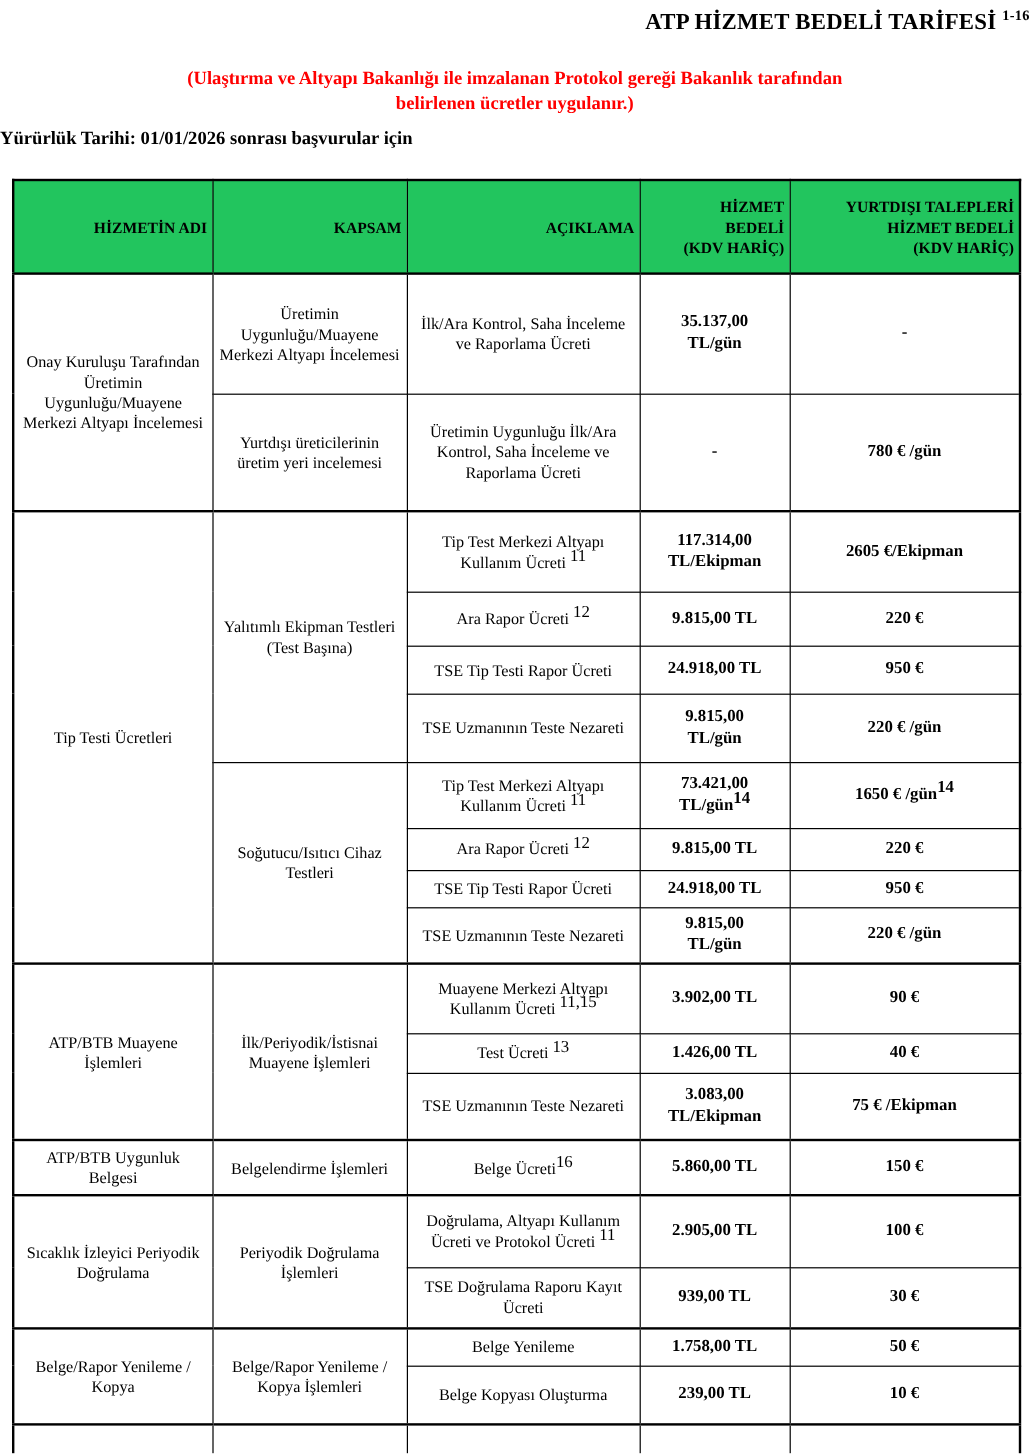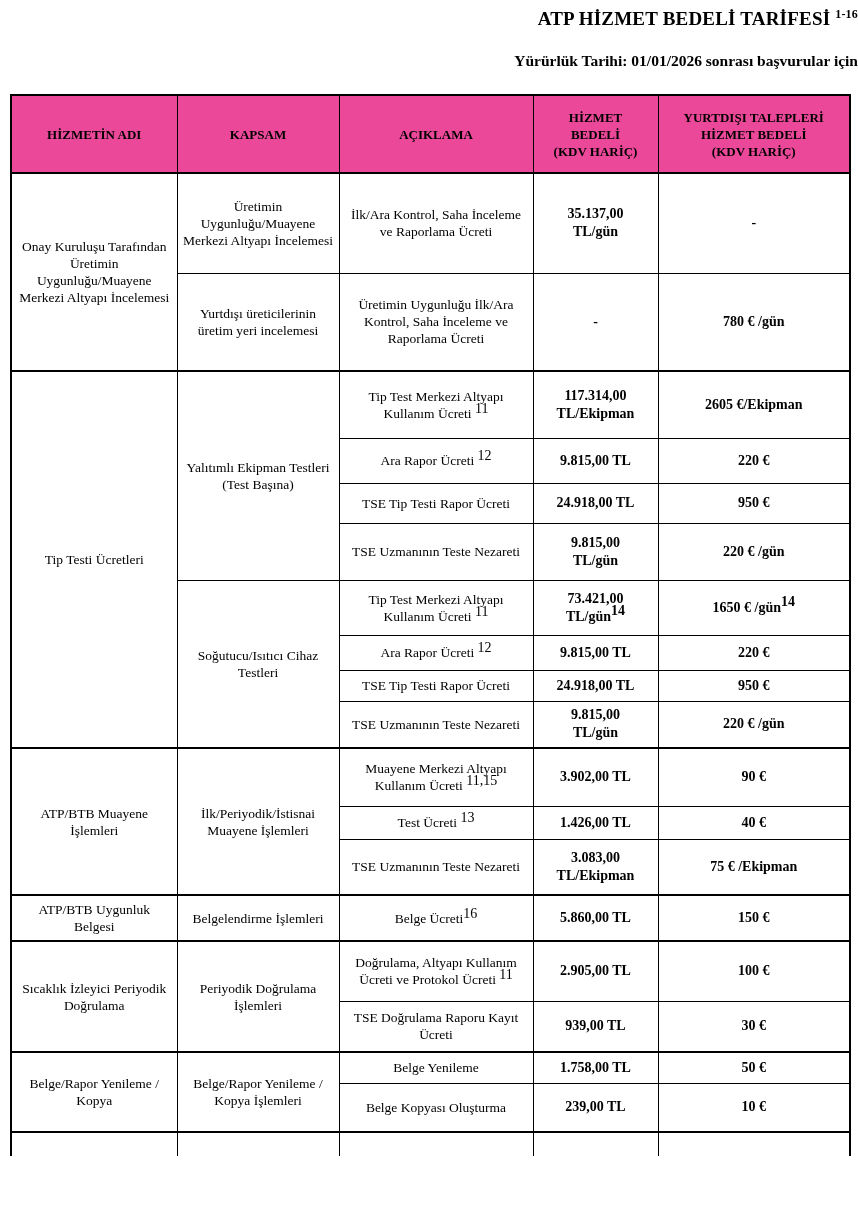--- a/index.html
+++ b/index.html
@@ -3,29 +3,29 @@
 <meta charset="utf-8">
 <style>
   html,body{margin:0;padding:0;background:#fff;}
   .page{
     position:relative;width:858px;height:1213px;background:#ffffff;
     overflow:hidden;font-family:"Liberation Serif","DejaVu Serif",serif;color:#000;
   }
   .title{margin:8px 0 0 0;text-align:right;font-size:19px;font-weight:bold;letter-spacing:.2px;}
   .title sup{font-size:12px;}
   .notice{margin-top:25px;text-align:center;color:#ff0000;font-weight:bold;font-size:15.5px;line-height:21px;}
-  .effective{margin-top:22px;text-align:right;font-weight:bold;font-size:15.5px;}
+  .effective{margin-top:10px;text-align:left;font-weight:bold;font-size:15.5px;}
   table.tariff{
     border-collapse:collapse;table-layout:fixed;
     margin:24px 0 0 10px;width:839px;
     border:2px solid #000;border-bottom:none;
   }
   .tariff th{
-    background:#ec4899;border:1px solid #000;
-    font-size:13px;font-weight:bold;text-align:center;vertical-align:middle;
+    background:#22c55e;border:1px solid #000;
+    font-size:13px;font-weight:bold;text-align:right;vertical-align:middle;
     white-space:pre-line;line-height:17px;padding:2px 4px;
     border-bottom:2px solid #000;
     margin-left:36px;
   }
   .tariff td{
     border:1px solid #000;text-align:center;vertical-align:middle;
     font-size:13.5px;line-height:17px;padding:2px 5px;
   }
   .tariff td.money{font-weight:bold;font-size:14px;line-height:18px;}
   .tariff tr.group-top td{border-top:2px solid #000;}
@@ -33,20 +33,24 @@
   sup{font-size:14px;line-height:0;vertical-align:super;}
   .tariff tr.stub td{border-top:2px solid #000;border-bottom:none;}
 </style>
 </head>
 <body>
 
 <div class="page">
 
   <div class="title"><span>ATP HİZMET BEDELİ TARİFESİ</span> <sup>1-16</sup></div>
 
+  <div class="notice">
+    <div>(Ulaştırma ve Altyapı Bakanlığı ile imzalanan Protokol gereği Bakanlık tarafından</div>
+    <div>belirlenen ücretler uygulanır.)</div>
+  </div>
 
   <div class="effective">Yürürlük Tarihi: 01/01/2026 sonrası başvurular için</div>
 
   <table class="tariff">
     <colgroup>
       <col style="width:166px">
         <col style="width:162px">
         <col style="width:194px">
       <col style="width:125px">
         <col style="width:192px">

